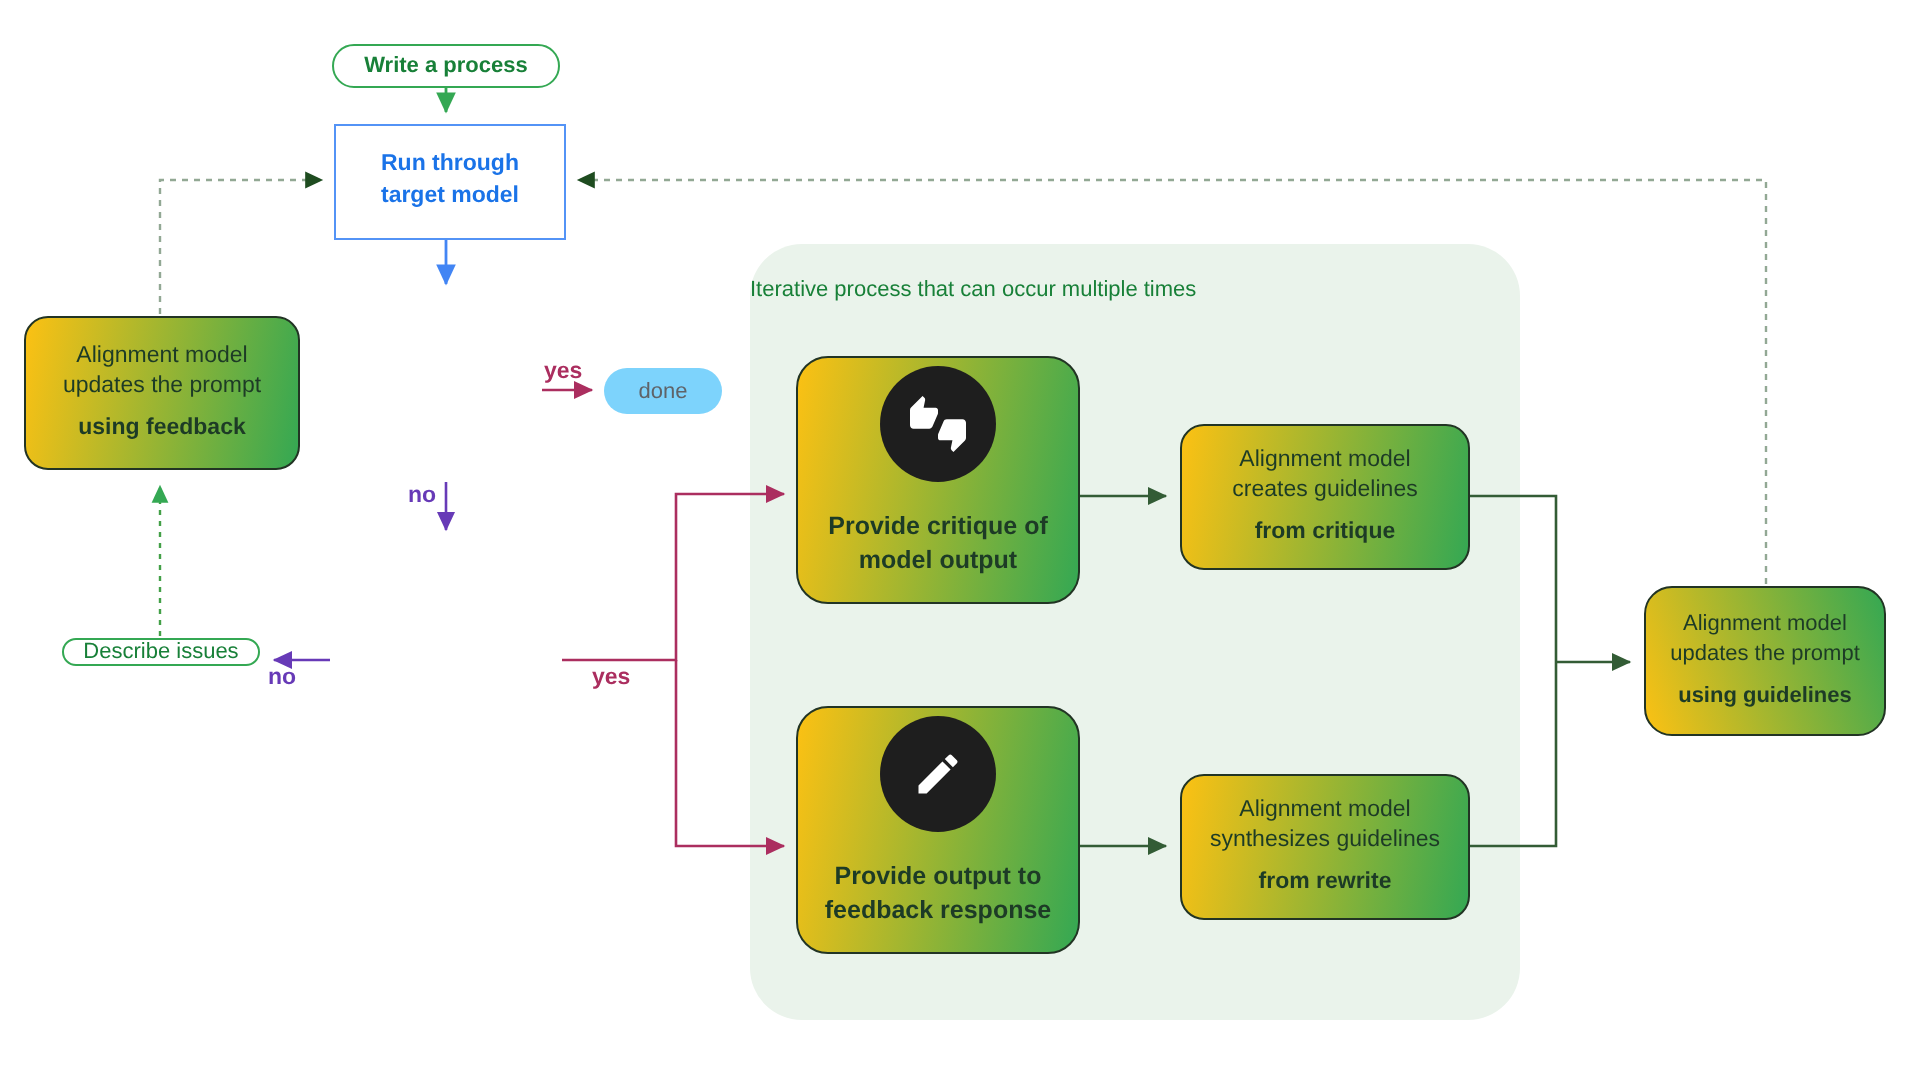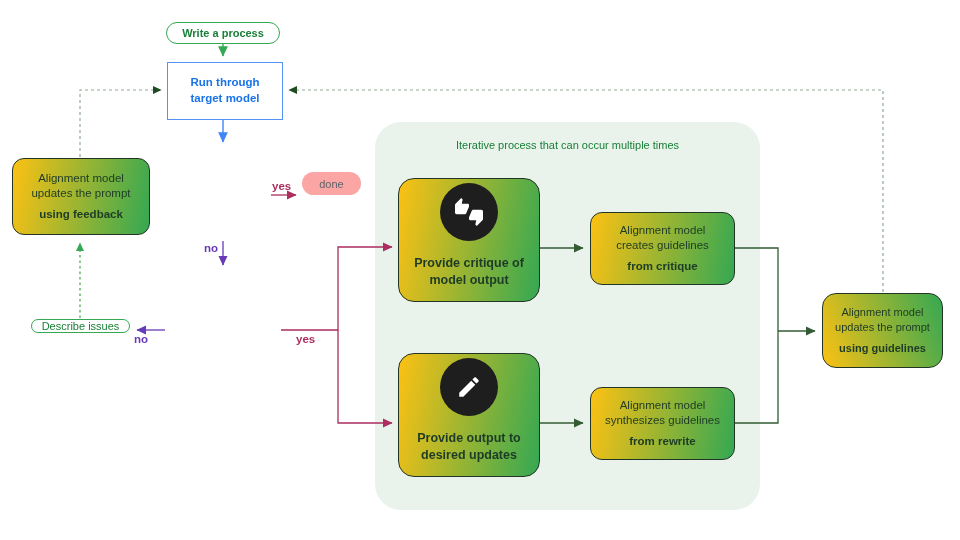--- a/index.html
+++ b/index.html
@@ -4,31 +4,31 @@
 <style>
   html,body{margin:0;padding:0;background:#fff;}
   .stage{position:relative;width:960px;height:540px;background:#fff;overflow:hidden;
          font-family:"Liberation Sans",sans-serif;}
   .node{position:absolute;box-sizing:border-box;display:flex;flex-direction:column;
         align-items:center;justify-content:center;text-align:center;}
   .edges{position:absolute;left:0;top:0;z-index:2;}
   .layer-nodes{position:absolute;inset:0;z-index:3;}
   .container-panel{position:absolute;left:375px;top:122px;width:385px;height:388px;
         background:#eaf3eb;border-radius:26px;z-index:1;}
-  .container-label{position:absolute;left:375px;top:139px;width:385px;text-align:center;
+  .container-label{position:absolute;left:375px;top:139px;width:385px;
         color:#188038;font-size:11px;z-index:2;}
   .pill{border-radius:999px;background:#fff;border:1.5px solid #34a853;color:#188038;
         font-size:11px;font-weight:700;}
   .start-pill{left:166px;top:22px;width:114px;height:22px;}
   .describe-pill{left:31px;top:319px;width:99px;height:14px;font-weight:400;align-items:center;}
   .run-box{left:167px;top:62px;width:116px;height:58px;border:1.5px solid #5393f6;
         border-radius:0;background:#fff;color:#1a73e8;font-size:11.5px;font-weight:700;
         line-height:1.35;}
-  .done-pill{left:302px;top:172px;width:59px;height:23px;border-radius:12px;
-        background:#fca5a5;color:#5f6368;font-size:11px;}
+  .done-pill{left:302px;top:184px;width:59px;height:23px;border-radius:12px;
+        background:#7dd3fc;color:#5f6368;font-size:11px;}
   .diamond{background:transparent;}
   .diamond svg{position:absolute;inset:0;}
   .diamond .dtext{position:relative;color:#673ab7;font-size:11.5px;line-height:1.25;}
   .gradient{background:linear-gradient(100deg,#fcc113,#34a853);border:1.5px solid #223424;
         color:#1d3b26;}
   .feedback-box{left:12px;top:158px;width:138px;height:77px;border-radius:12px;
         font-size:11.5px;line-height:1.35;}
   .small-box{width:145px;height:73px;border-radius:12px;font-size:11.5px;line-height:1.35;
         padding:0 4px;}
   .creates-box{left:590px;top:212px;}
@@ -130,21 +130,21 @@
       <span>model output</span>
     </div>
 
     <div class="node gradient big-box rewrite-box">
       <div class="icon-circle">
         <svg width="26" height="26" viewBox="0 0 24 24">
           <path fill="#ffffff" d="M3 17.25V21h3.75L17.81 9.94l-3.75-3.75L3 17.25zM20.71 7.04c.39-.39.39-1.02 0-1.41l-2.34-2.34c-.39-.39-1.02-.39-1.41 0l-1.83 1.83 3.75 3.75 1.83-1.83z"></path>
         </svg>
       </div>
       <span>Provide output to</span>
-      <span>desired updates</span>
+      <span>feedback response</span>
     </div>
 
     <div class="node gradient small-box creates-box">
       <span>Alignment model</span>
       <span>creates guidelines</span>
       <span class="boldline">from critique</span>
     </div>
 
     <div class="node gradient small-box synth-box">
       <span>Alignment model</span>

